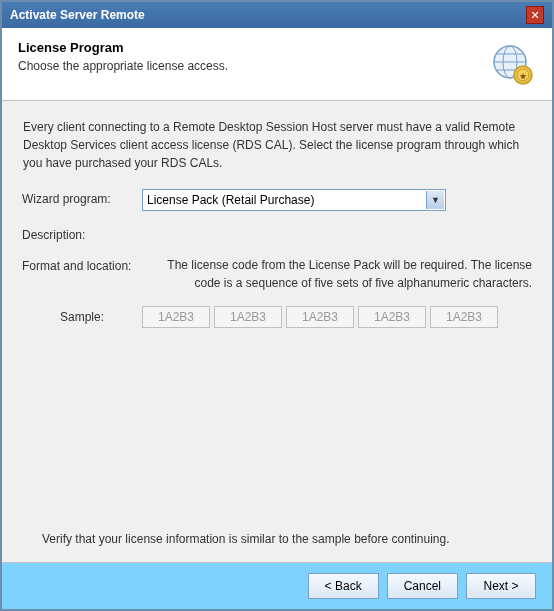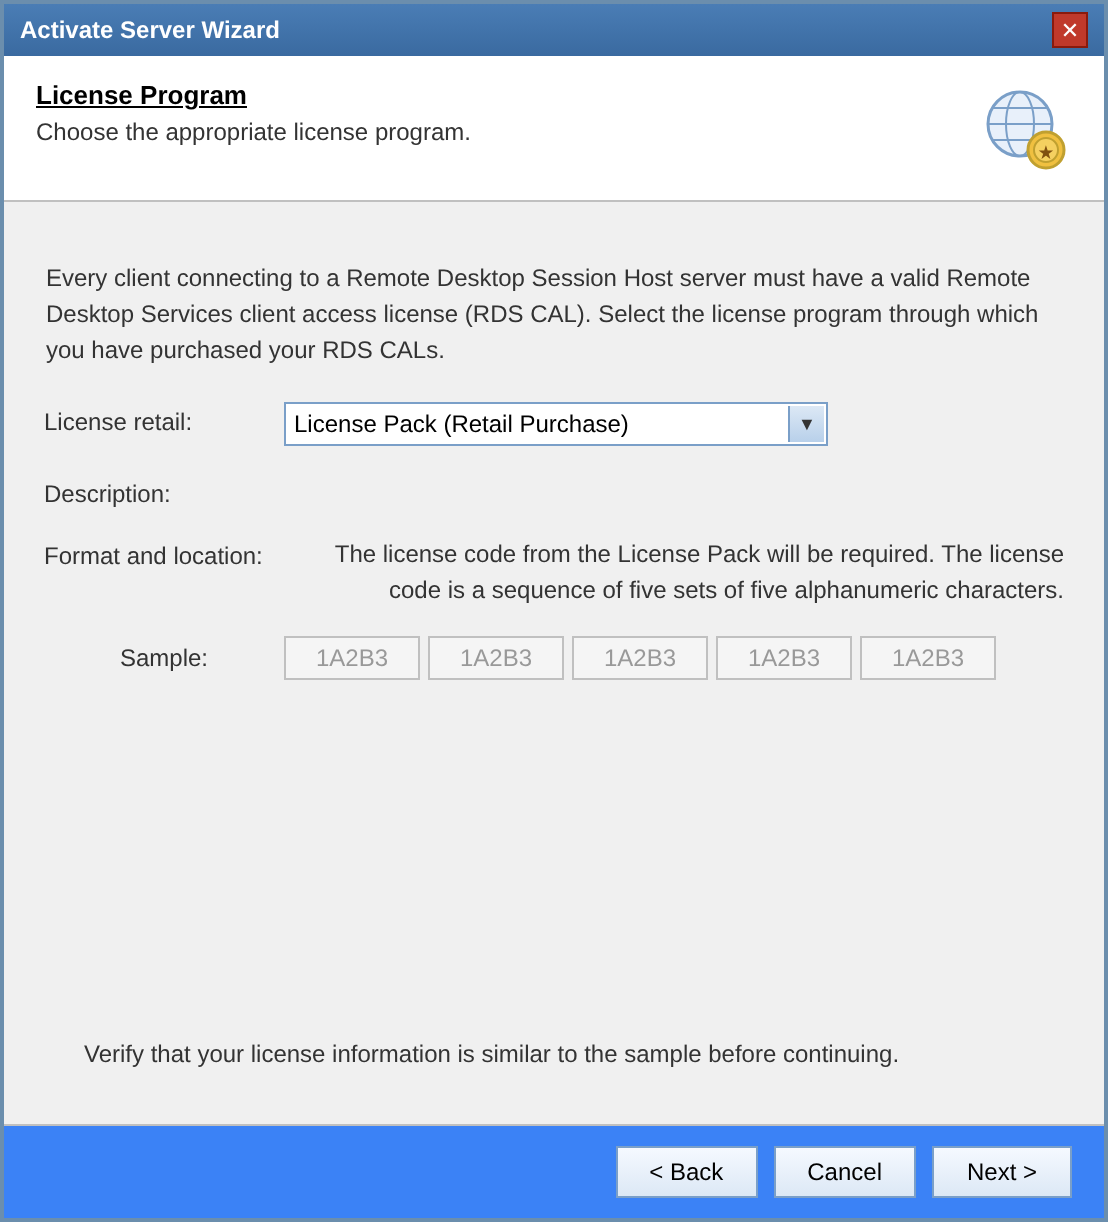--- a/index.html
+++ b/index.html
@@ -76,38 +76,37 @@
     .header-text {
       display: flex;
       flex-direction: column;
     }
 
     .header-title {
       font-size: 13px;
       font-weight: bold;
       color: #000;
       margin-bottom: 4px;
-      text-decoration: underline;
     }
 
     .header-subtitle {
       font-size: 12px;
       color: #333;
     }
 
     .header-icon {
       width: 48px;
       height: 48px;
       display: flex;
       align-items: center;
       justify-content: center;
     }
 
     .main-body {
-      padding: 28px 20px;
+      padding: 16px 20px;
       flex: 1;
       display: flex;
       flex-direction: column;
     }
 
     .intro-text {
       font-size: 12px;
       color: #333;
       line-height: 1.5;
       margin-bottom: 16px;
@@ -140,21 +139,21 @@
       background: white;
       padding: 1px 4px;
       appearance: none;
       -webkit-appearance: none;
       position: relative;
       cursor: pointer;
     }
 
     .select-wrapper {
       position: relative;
-      width: 272px;
+      width: 304px;
     }
 
     .select-arrow {
       position: absolute;
       right: 2px;
       top: 2px;
       width: 18px;
       height: 18px;
       background: linear-gradient(to bottom, #dce8f5, #b8d0ea);
       border-left: 1px solid #7a9fc8;
@@ -222,21 +221,21 @@
       height: 1px;
       background: #c0c0c0;
       margin: 0;
     }
 
     .footer {
       padding: 10px 16px;
       display: flex;
       justify-content: flex-end;
       gap: 8px;
-      background: #3b82f6;
+      background: #7dd3fc;
     }
 
     .btn {
       height: 26px;
       padding: 0 16px;
       font-size: 12px;
       border: 1px solid #7a9fc8;
       background: linear-gradient(to bottom, #f5f9ff, #dce8f5);
       cursor: pointer;
       color: #000;
@@ -251,30 +250,30 @@
     .cert-icon {
       position: relative;
     }
   </style>
 </head>
 <body>
 
 <div class="dialog-window">
 
   <div class="title-bar">
-    <span class="title-bar-text">Activate Server Wizard</span>
+    <span class="title-bar-text">Activate Server Remote</span>
     <div class="title-bar-close">✕</div>
   </div>
 
   <div class="dialog-content">
 
     <div class="header-section">
       <div class="header-text">
         <div class="header-title">License Program</div>
-        <div class="header-subtitle">Choose the appropriate license program.</div>
+        <div class="header-subtitle">Choose the appropriate license access.</div>
       </div>
       <div class="header-icon cert-icon">
         <svg width="48" height="48" viewBox="0 0 48 48">
 
           <ellipse cx="22" cy="22" rx="16" ry="16" fill="#e8f0fa" stroke="#7a9fc8" stroke-width="1.5"></ellipse>
           <ellipse cx="22" cy="22" rx="7" ry="16" fill="none" stroke="#7a9fc8" stroke-width="1"></ellipse>
           <line x1="6" y1="22" x2="38" y2="22" stroke="#7a9fc8" stroke-width="1"></line>
           <line x1="8" y1="14" x2="36" y2="14" stroke="#7a9fc8" stroke-width="1"></line>
           <line x1="8" y1="30" x2="36" y2="30" stroke="#7a9fc8" stroke-width="1"></line>
 
@@ -283,21 +282,21 @@
           <text x="35" y="39" text-anchor="middle" font-size="8" fill="#805010" font-weight="bold">★</text>
         </svg>
       </div>
     </div>
 
     <div class="main-body">
 
       <div class="intro-text">Every client connecting to a Remote Desktop Session Host server must have a valid Remote Desktop Services client access license (RDS CAL). Select the license program through which you have purchased your RDS CALs.</div>
 
       <div class="form-row">
-        <div class="form-label">License retail:</div>
+        <div class="form-label">Wizard program:</div>
         <div class="form-control">
           <div class="select-wrapper">
             <select class="select-dropdown">
               <option>License Pack (Retail Purchase)</option>
               <option>Enterprise Agreement</option>
               <option>Select Agreement</option>
               <option>Open License</option>
             </select>
             <div class="select-arrow">▼</div>
           </div>

